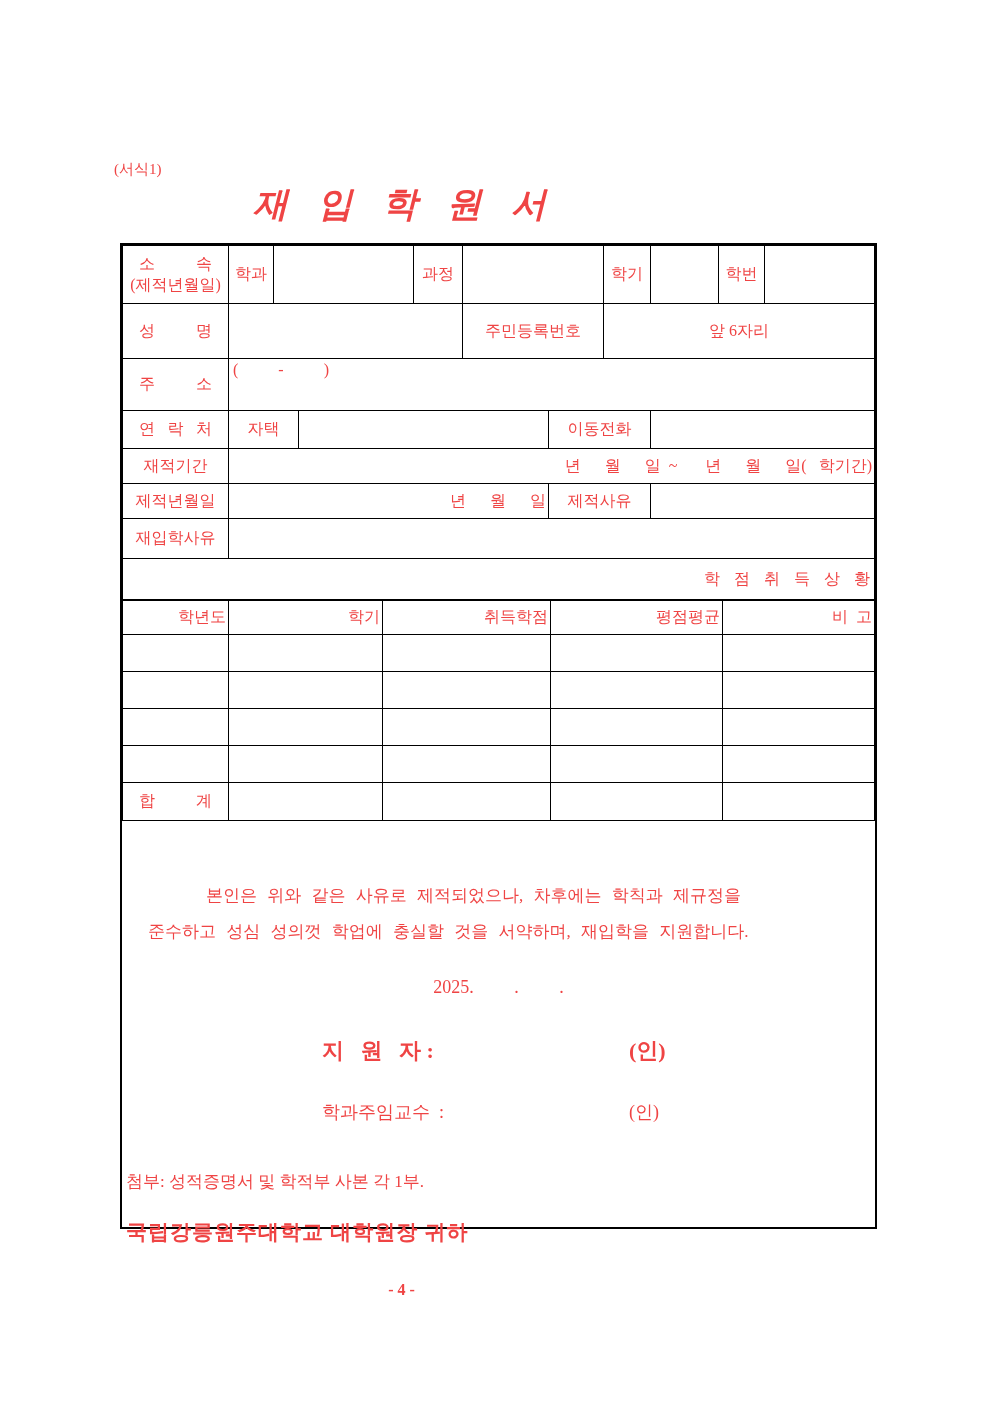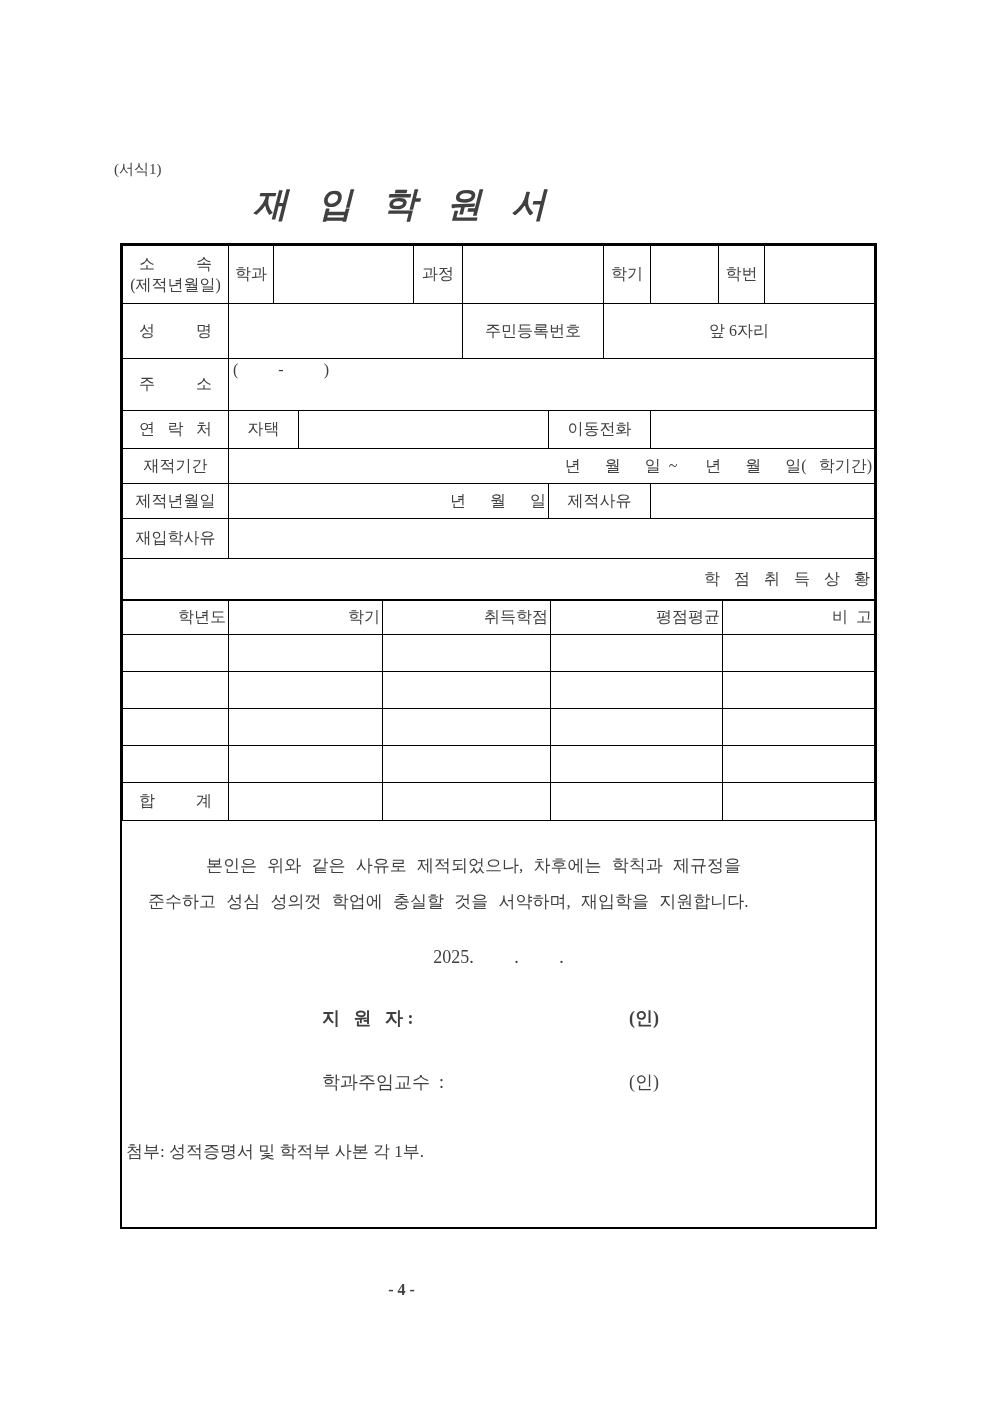--- a/index.html
+++ b/index.html
@@ -1,19 +1,19 @@
 <!DOCTYPE html>
 <html><head>
 <meta charset="utf-8">
 <style>
   * { margin:0; padding:0; box-sizing:border-box; }
   html,body { background:#ffffff; }
   .page {
     position:relative; width:803px; height:1403px; background:#fff;
-    font-family:"Liberation Serif","DejaVu Serif",serif; color:#404040;
+    font-family:"Liberation Serif","DejaVu Serif",serif; color:#ef4444;
   }
   .pre { white-space:pre;text-align:right; }
   .form-label { position:absolute; left:114px; top:160px; font-size:15px; }
   .doc-title {
     position:absolute; left:0; top:181px; width:100%; text-align:center;
     font-size:35px; font-weight:bold; letter-spacing:4px; white-space:pre;font-style:italic;
   }
   .main-box {
     position:absolute; left:120px; top:243px; width:757px; height:986px;
     border:2px solid #000;
@@ -28,23 +28,23 @@
   .r4 td { height:38px; } .r5 td { height:35px; } .r6 td { height:35px; }
   .r7 td { height:40px; } .r8 td { height:41px; }
   .ch td { height:34px;margin-top:43px; } .er td { height:37px; } .tr-total td { height:38px; }
   .addr-cell { text-align:left; vertical-align:top; padding:2px 4px; }
   .credits-title { letter-spacing:2px; }
   .bottom {
     height:409px; padding-top:27px; font-size:17px; position:relative;
   }
   .pledge { margin:0 26px; line-height:36px; word-spacing:6px; }
   .pledge div { white-space:pre; }
-  .pledge .l1 { text-indent:58px; }
+  .pledge .l1 { text-indent:58px;margin-top:30px; }
   .date-line { text-align:center; margin-top:27px; font-size:18px; white-space:pre; }
-  .sign-row { position:relative; margin-top:38px; height:26px; padding-left:200px; font-size:18px; }
+  .sign-row { position:relative; margin-top:38px; height:26px; padding-left:200px; font-size:22px; }
   .sign-row.bold { font-weight:bold; }
   .sign-row .seal { position:absolute; left:507px; top:0; }
   .sign-row.advisor { font-size:18px; }
   .attachment { margin-top:44px; padding-left:4px; font-size:17px; }
   .recipient { margin-top:25px; padding-left:4px; font-size:21px; font-weight:bold; letter-spacing:1px; }
   .page-number {
     position:absolute; left:0; top:1281px; width:100%; text-align:center;
     font-size:16px; font-weight:bold; white-space:pre;
   }
 </style>
@@ -195,19 +195,20 @@
       <div class="date-line">2025.         .         .</div>
       <div class="sign-row bold">
         <span class="pre">지   원   자 :</span>
         <span class="seal">(인)</span>
       </div>
       <div class="sign-row advisor">
         <span class="pre">학과주임교수  :</span>
         <span class="seal">(인)</span>
       </div>
       <div class="attachment">첨부: 성적증명서 및 학적부 사본 각 1부.</div>
+      <div class="recipient">국립강릉원주대학교 대학원장 귀하</div>
     </div>
 
   </div>
 
   <div class="page-number">- 4 -</div>
 
 </div>
 
 </body></html>

